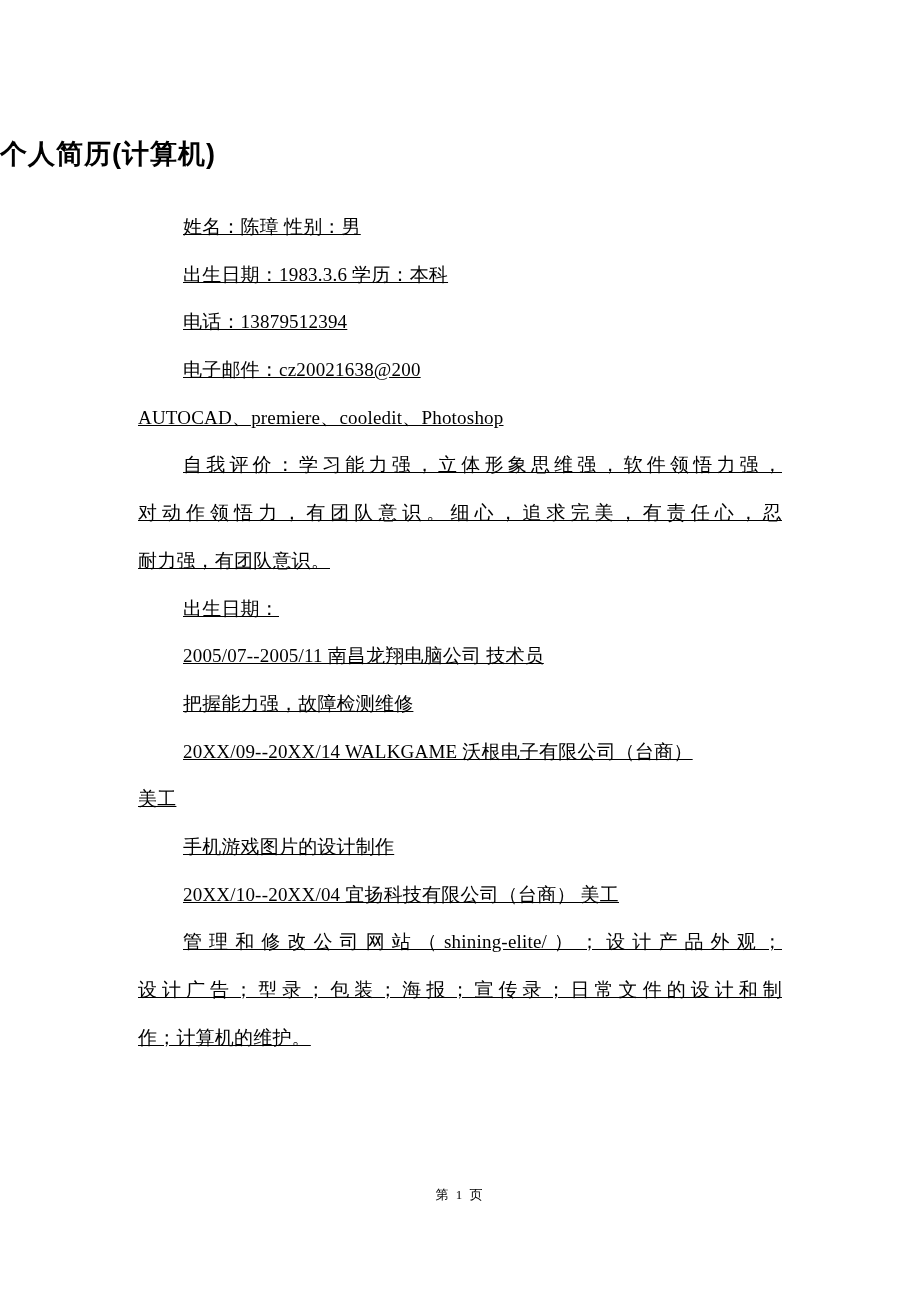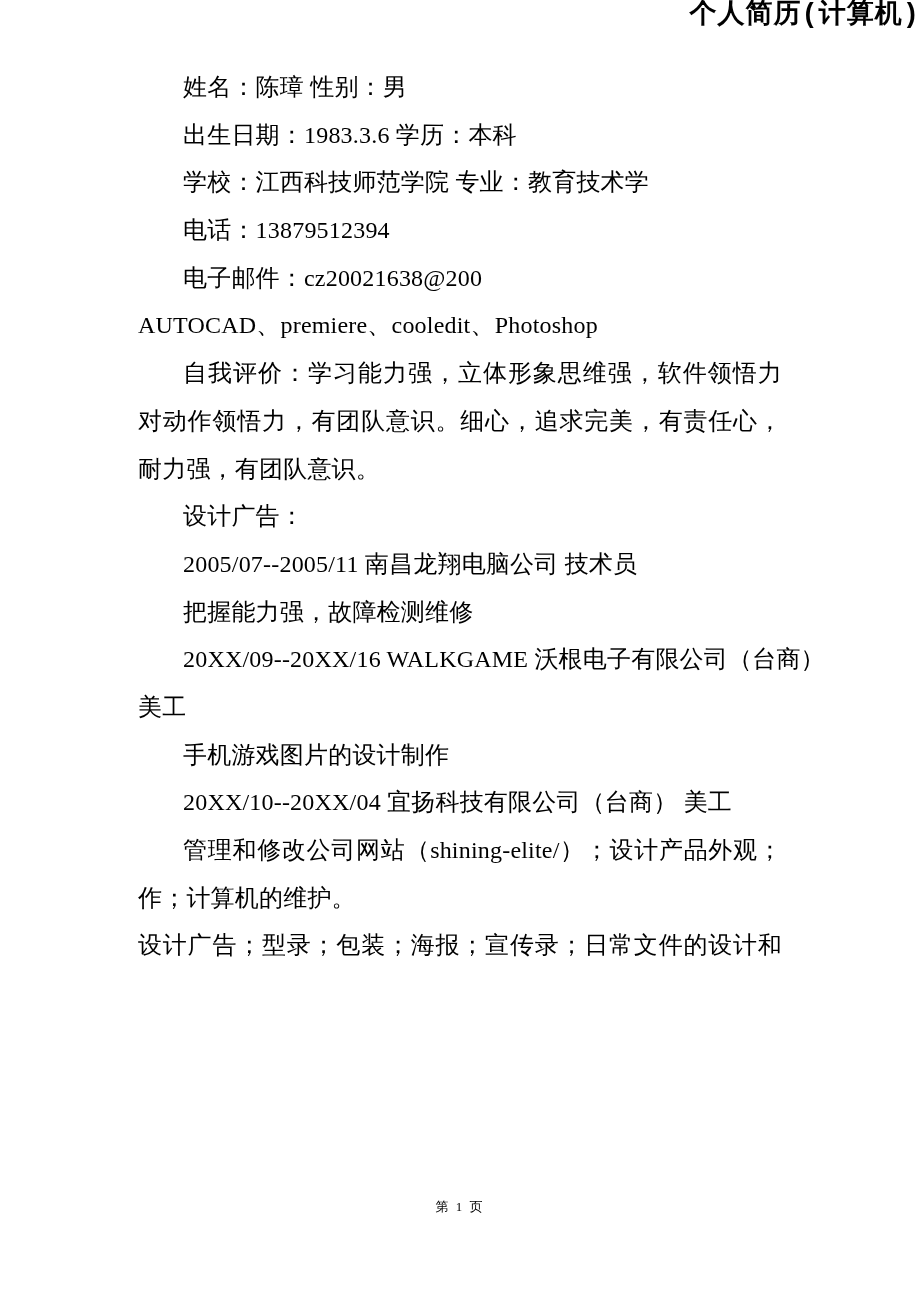--- a/index.html
+++ b/index.html
@@ -12,83 +12,83 @@
   }
   .page {
     position: relative;
     width: 920px;
     height: 1302px;
     background: #ffffff;
     overflow: hidden;
   }
   .doc-title {
     margin: 0;
+    padding-top: 139px;
     height: 30px;
     line-height: 30px;
-    text-align: right;
+    text-align: left;
     font-size: 27px;
     font-weight: bold;
-    font-family: Liberation Mono, monospace;
+    font-family: Liberation Sans, sans-serif;
     letter-spacing: 1px;
   }
   .doc-body {
     margin-top: 34px;
     padding: 0 138px;
   }
   .line {
-    font-size: 24px;
+    font-size: 19px;
     height: 47.7px;
     line-height: 47.7px;
     white-space: nowrap;
     letter-spacing: 0.2px;
+    text-decoration: underline;
   }
   .ind { padding-left: 45px; }
   .just {
     white-space: normal;
     text-align: justify;
     text-align-last: justify;
     overflow: hidden;
   }
   .page-footer {
     position: absolute;
     left: 0;
     right: 0;
     top: 1185px;
     height: 20px;
     line-height: 20px;
     text-align: center;
     font-size: 13px;
     letter-spacing: 2px;
-    margin-top: 12px;
   }
 </style>
 </head>
 <body>
 
 <div class="page">
 
   <h1 class="doc-title">个人简历(计算机)</h1>
 
   <div class="doc-body">
     <div class="line ind">姓名：陈璋 性别：男</div>
     <div class="line ind">出生日期：1983.3.6 学历：本科</div>
-    <div class="line ind">学校：江西科技师范学院 专业：教育技术学</div>
     <div class="line ind">电话：13879512394</div>
     <div class="line ind">电子邮件：cz20021638@200</div>
     <div class="line">AUTOCAD、premiere、cooledit、Photoshop</div>
     <div class="line ind just">自我评价：学习能力强，立体形象思维强，软件领悟力强，</div>
     <div class="line just">对动作领悟力，有团队意识。细心，追求完美，有责任心，忍</div>
     <div class="line">耐力强，有团队意识。</div>
-    <div class="line ind">设计广告：</div>
+    <div class="line ind">出生日期：</div>
     <div class="line ind">2005/07--2005/11 南昌龙翔电脑公司 技术员</div>
     <div class="line ind">把握能力强，故障检测维修</div>
-    <div class="line ind">20XX/09--20XX/16 WALKGAME 沃根电子有限公司（台商）</div>
+    <div class="line ind">20XX/09--20XX/14 WALKGAME 沃根电子有限公司（台商）</div>
     <div class="line">美工</div>
     <div class="line ind">手机游戏图片的设计制作</div>
     <div class="line ind">20XX/10--20XX/04 宜扬科技有限公司（台商） 美工</div>
     <div class="line ind just">管理和修改公司网站（shining-elite/）；设计产品外观；</div>
+    <div class="line just">设计广告；型录；包装；海报；宣传录；日常文件的设计和制</div>
     <div class="line">作；计算机的维护。</div>
-    <div class="line just">设计广告；型录；包装；海报；宣传录；日常文件的设计和制</div>
   </div>
 
   <div class="page-footer">第 1 页</div>
 
 </div>
 
 </body></html>

